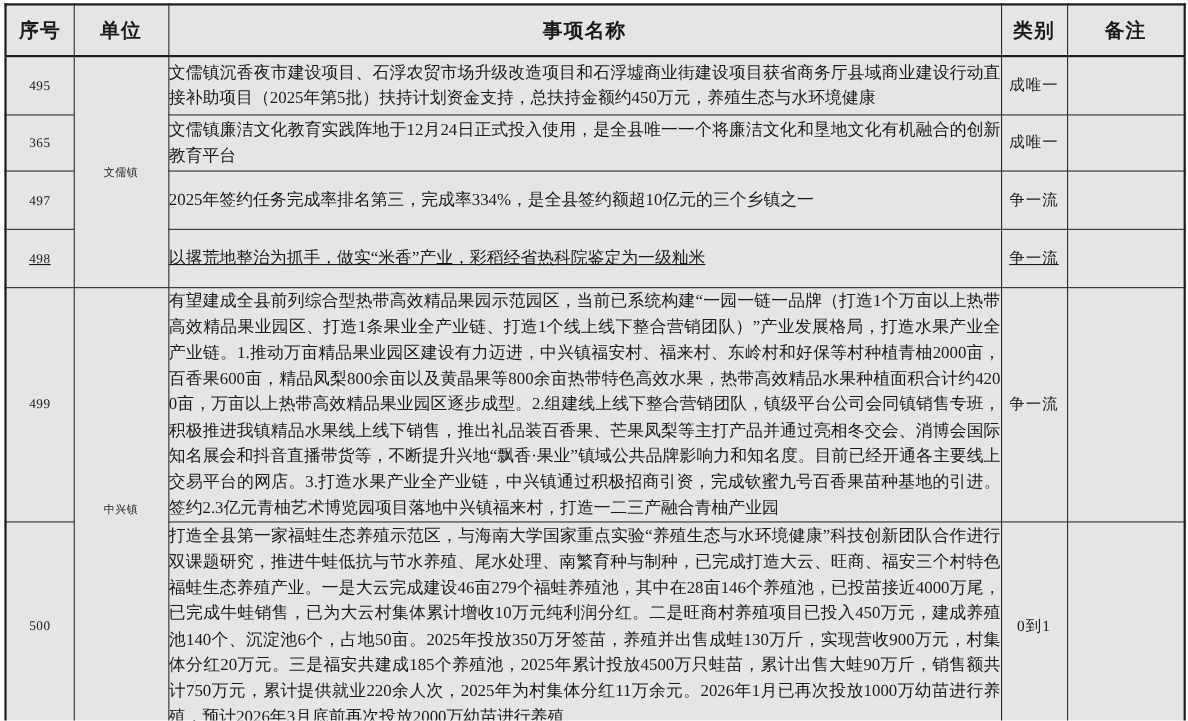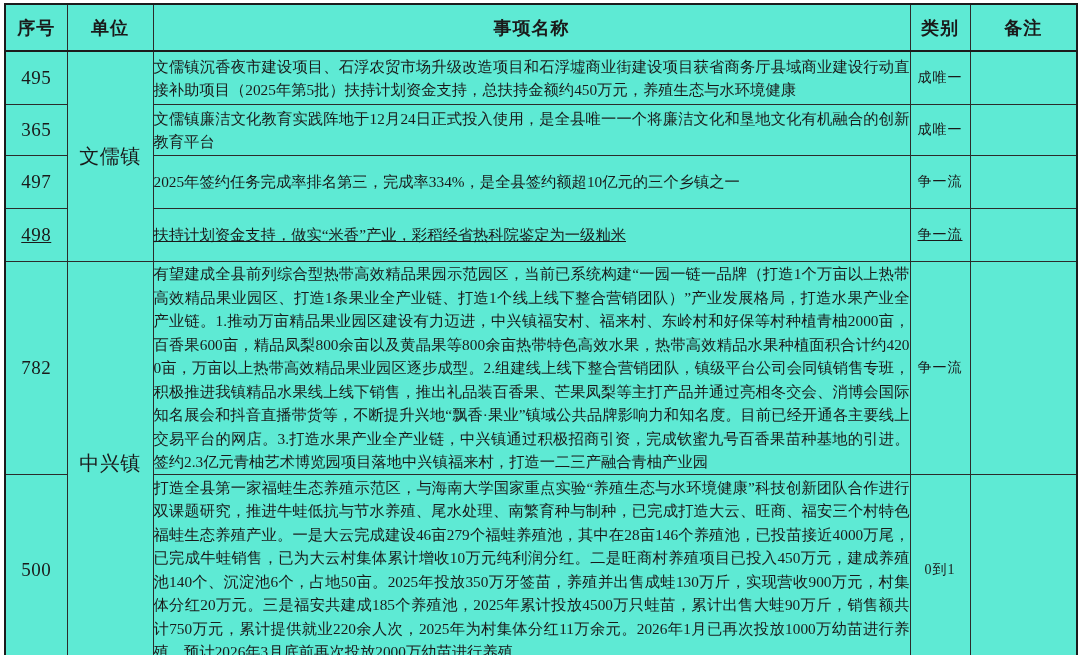--- a/index.html
+++ b/index.html
@@ -25,21 +25,21 @@
     width: 1072px;
     border-collapse: collapse;
     table-layout: fixed;
     background: #ffffff;
   }
   table.doc-table td,
   table.doc-table th {
     border: 1px solid #2b2b2b;
     vertical-align: middle;
     padding: 0;
-    background: #5eead4;
+    background: #e5e5e5;
   }
   
   table.doc-table {
     border: 2px solid #1c1c1c;
   }
 
   col.c-seq    { width: 62px; }
   col.c-unit   { width: 86px; }
   col.c-item   { width: 757px; }
   col.c-cat    { width: 60px; }
@@ -54,24 +54,24 @@
     letter-spacing: 1px;
     border-bottom: 2px solid #1c1c1c;
   }
 
   
   td.seq-cell,
   td.unit-cell,
   td.cat-cell,
   td.remark-cell {
     text-align: center;
-    font-size: 20px;
+    font-size: 10px;
     letter-spacing: 0.5px;
   }
-  td.seq-cell { font-size: 19px; }
+  td.seq-cell { font-size: 12px; }
   td.cat-cell { font-size: 14px; letter-spacing: 1px; }
 
   td.item-cell {
     text-align: justify;
     text-align-last: left;
     font-size: 15.3px;
     line-height: 23.5px;
     padding: 5px 7px 5px 8px;
     vertical-align: middle;
     word-break: break-all;
@@ -142,28 +142,28 @@
         <td class="item-cell">
           <div class="para">2025年签约任务完成率排名第三，完成率334%，是全县签约额超10亿元的三个乡镇之一</div>
         </td>
         <td class="cat-cell">争一流</td>
         <td class="remark-cell"></td>
       </tr>
 
       <tr class="r498">
         <td class="seq-cell">498</td>
         <td class="item-cell">
-          <div class="para">扶持计划资金支持，做实“米香”产业，彩稻经省热科院鉴定为一级籼米</div>
+          <div class="para">以撂荒地整治为抓手，做实“米香”产业，彩稻经省热科院鉴定为一级籼米</div>
         </td>
         <td class="cat-cell">争一流</td>
         <td class="remark-cell"></td>
       </tr>
 
       <tr class="r499">
-        <td class="seq-cell">782</td>
+        <td class="seq-cell">499</td>
         <td class="unit-cell" rowspan="2">中兴镇</td>
         <td class="item-cell">
           <div class="para"><span>有望建成全县前列综合型热带高效精品果园示范园区，当前已系统构建“一园一链一品牌（打造1个万亩以上热带高效精品果业园区、打造1条果业全产业链、打造1个线上线下整合营销团队）”产业发展格局，打造水果产业全产业链。</span><b>1.推动万亩精品果业园区建设有力迈进，</b><span>中兴镇福安村、福来村、东岭村和好保等村种植青柚2000亩，百香果600亩，精品凤梨800余亩以及黄晶果等800余亩热带特色高效水果，热带高效精品水果种植面积合计约4200亩，万亩以上热带高效精品果业园区逐步成型。</span><b>2.组建线上线下整合营销团队，</b><span>镇级平台公司会同镇销售专班，积极推进我镇精品水果线上线下销售，推出礼品装百香果、芒果凤梨等主打产品并通过亮相冬交会、消博会国际知名展会和抖音直播带货等，不断提升兴地“飘香·果业”镇域公共品牌影响力和知名度。目前已经开通各主要线上交易平台的网店。</span><b>3.打造水果产业全产业链，</b><span>中兴镇通过积极招商引资，完成钦蜜九号百香果苗种基地的引进。签约2.3亿元青柚艺术博览园项目落地中兴镇福来村，打造一二三产融合青柚产业园</span></div>
         </td>
         <td class="cat-cell">争一流</td>
         <td class="remark-cell"></td>
       </tr>
 
       <tr class="r500">
         <td class="seq-cell">500</td>

